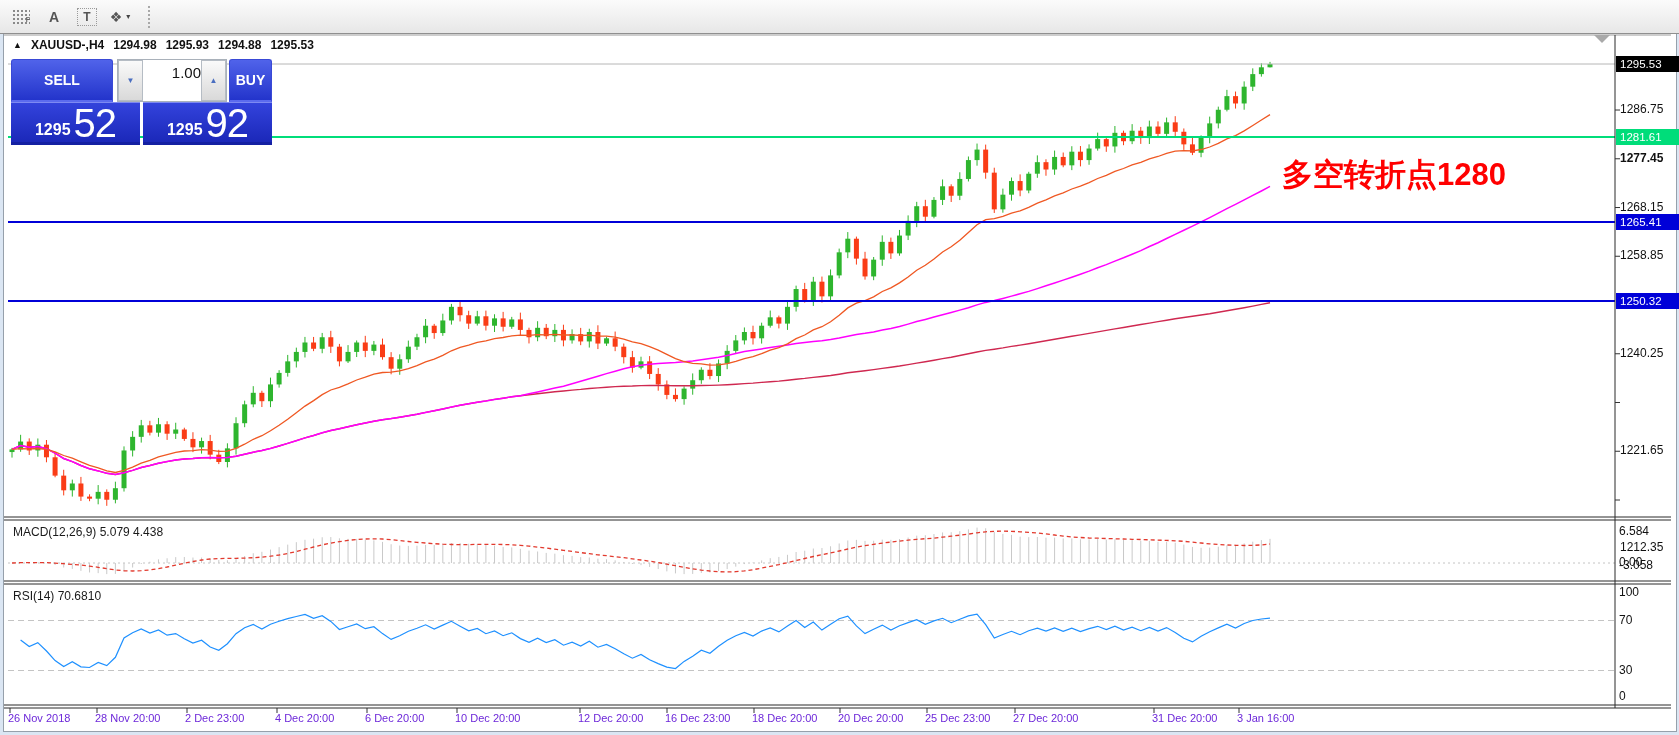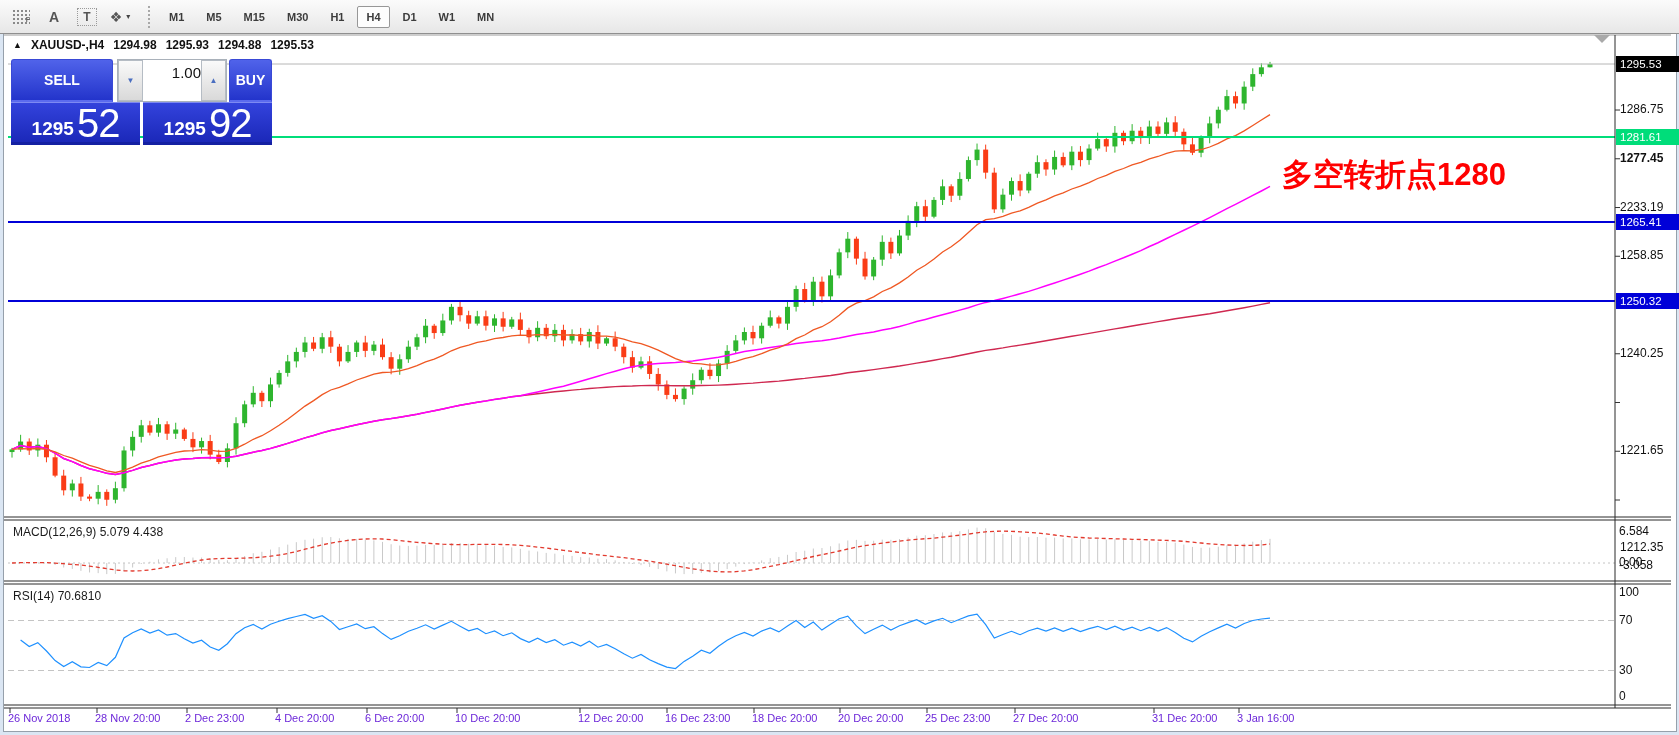--- a/index.html
+++ b/index.html
@@ -40,21 +40,21 @@
   .spinner{width:108px;margin-left:4px;background:#fff;border:1px solid #a9b1ba;display:flex;}
   .spin-btn{width:23px;background:linear-gradient(#fafafa,#d9d9d9);border:1px solid #b5bcc4;
             display:flex;align-items:center;justify-content:center;font-size:8px;color:#4a6ec0;}
   .vol{flex:1;text-align:right;font-size:15px;color:#111;line-height:25px;padding-right:0;background:#fff;border:0;}
   .t-row2{display:flex;height:40px;margin-top:0;}
   .pricebox{background:linear-gradient(#3343dc,#1b28b9);border-top:1px solid #7d89f2;
             color:#fff;display:flex;align-items:baseline;justify-content:center;
             box-shadow:0 3px 0 #1420a2;}
   .pb-l{width:129px;margin-right:3px;}
   .pb-r{width:129px;}
-  .p-small{font-size:19px;font-weight:bold;margin-right:3px;position:relative;top:-2px;}
+  .p-small{font-size:16px;font-weight:bold;margin-right:3px;position:relative;top:-2px;}
   .p-big{font-size:40px;font-weight:400;letter-spacing:-1px;line-height:40px;}
   
   .axl{position:absolute;left:1620px;font-size:12px;color:#111;z-index:3;white-space:nowrap;}
   .txl{position:absolute;top:712px;font-size:11px;color:#6d28d9;z-index:3;white-space:nowrap;text-align:center;}
   .tag{position:absolute;left:1616px;width:62px;height:16px;line-height:16px;
        font-size:11.5px;color:#fff;padding-left:4px;z-index:4;}
   .ind-title{font-size:12px;color:#1a1a1a;z-index:3;}
   .annotation{font-size:31px;font-weight:bold;z-index:3;white-space:nowrap;
               font-family:"Liberation Sans","DejaVu Sans",sans-serif;}
   .scroll-marker{left:1594px;top:35px;width:0;height:0;z-index:3;
@@ -563,31 +563,20 @@
     <span>A</span>
   </div>
   <div class="ti ti-t">
     <span>T</span>
   </div>
   <div class="ti">
     <span>❖</span>
     <span class="caret">▾</span>
   </div>
   <div class="sep"></div>
-  <div class="tfs" id="tf-group">
-      <span class="tf">M1</span>
-      <span class="tf">M5</span>
-      <span class="tf">M15</span>
-      <span class="tf">M30</span>
-      <span class="tf">H1</span>
-      <span class="tf active">H4</span>
-      <span class="tf">D1</span>
-      <span class="tf">W1</span>
-      <span class="tf">MN</span>
-    </div>
 </div>
 
 <div class="overlay chart-title">
   <span class="tri">▲</span>
   <span>XAUUSD-,H4</span>
   <span>1294.98</span>
   <span>1295.93</span>
   <span>1294.88</span>
   <span>1295.53</span>
 </div>
@@ -622,21 +611,21 @@
 <div class="tag" id="tag-blue2" style="top: 292.977px; background: rgb(0, 0, 216);">1250.32</div>
 
 <div class="overlay ind-title" style="left:13px;top:525px">MACD(12,26,9) 5.079 4.438</div>
 <div class="overlay ind-title" style="left:13px;top:589px">RSI(14) 70.6810</div>
 
 <div class="overlay scroll-marker"></div>
 
 <div id="gen-labels">
     <div class="axl" style="left: 1620px; top: 102.022px;">1286.75</div>
     <div class="axl" style="left: 1620px; top: 150.77px; font-weight: bold;">1277.45</div>
-    <div class="axl" style="left: 1620px; top: 199.518px;">2233.19</div>
+    <div class="axl" style="left: 1620px; top: 199.518px;">1268.15</div>
     <div class="axl" style="left: 1620px; top: 248.266px;">1258.85</div>
     <div class="axl" style="left: 1620px; top: 345.761px;">1240.25</div>
     <div class="axl" style="left: 1712px; top: 394.509px;">1230.95</div>
     <div class="axl" style="left: 1620px; top: 443.257px;">1221.65</div>
     <div class="axl" style="left: 1620px; top: 492.005px; margin-top: 48px;">1212.35</div>
     <div class="txl" style="left: 8px; top: 712px;">26 Nov 2018</div>
     <div class="txl" style="left: 95px; top: 712px;">28 Nov 20:00</div>
     <div class="txl" style="left: 185px; top: 712px;">2 Dec 23:00</div>
     <div class="txl" style="left: 275px; top: 712px;">4 Dec 20:00</div>
     <div class="txl" style="left: 365px; top: 712px;">6 Dec 20:00</div>

